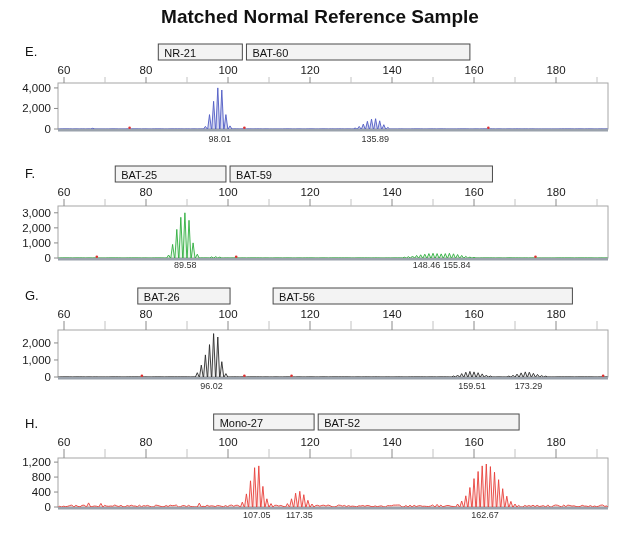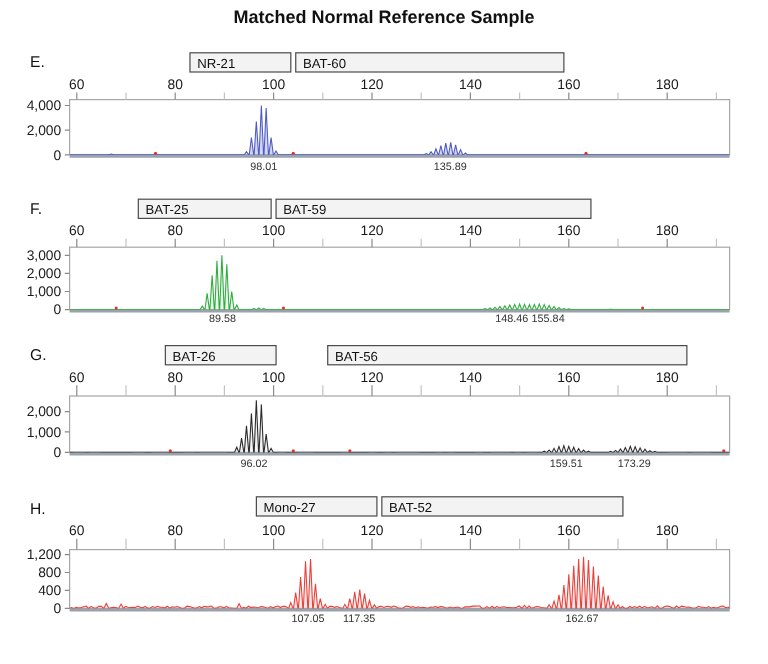--- a/index.html
+++ b/index.html
@@ -1,19 +1,19 @@
 <!DOCTYPE html>
 <html><head>
 <meta charset="utf-8">
 <style>
   html,body{margin:0;padding:0;background:#ffffff;}
   body{width:640px;height:553px;position:relative;overflow:hidden;
        font-family:"Liberation Sans",sans-serif;color:#111;}
   #title{position:absolute;top:6px;left:0;width:640px;text-align:center;
-         font-size:15px;font-weight:bold;color:#111;}
+         font-size:19px;font-weight:bold;color:#111;}
   #panels svg{position:absolute;left:0;}
   text{font-family:"Liberation Sans",sans-serif;}
   .panel-letter{font-size:13px;fill:#111;}
   .marker-label{font-size:11px;fill:#111;}
   .x-label{font-size:11.5px;fill:#1a1a1a;}
   .y-label{font-size:11.5px;fill:#1a1a1a;}
   .peak-label{font-size:9px;fill:#333;}
 </style>
 </head>
 <body>

